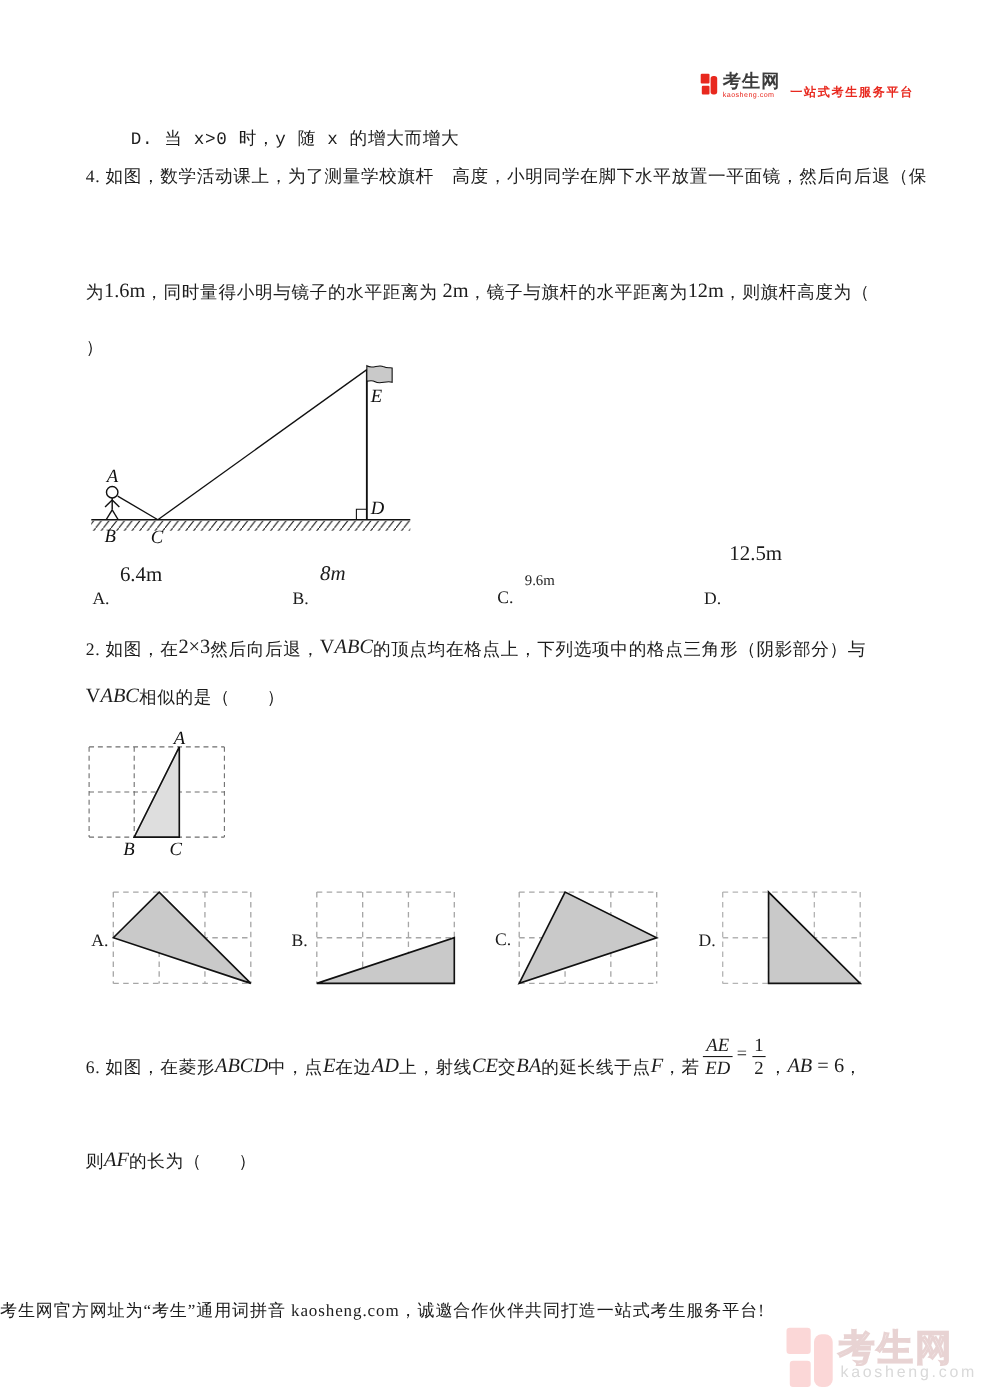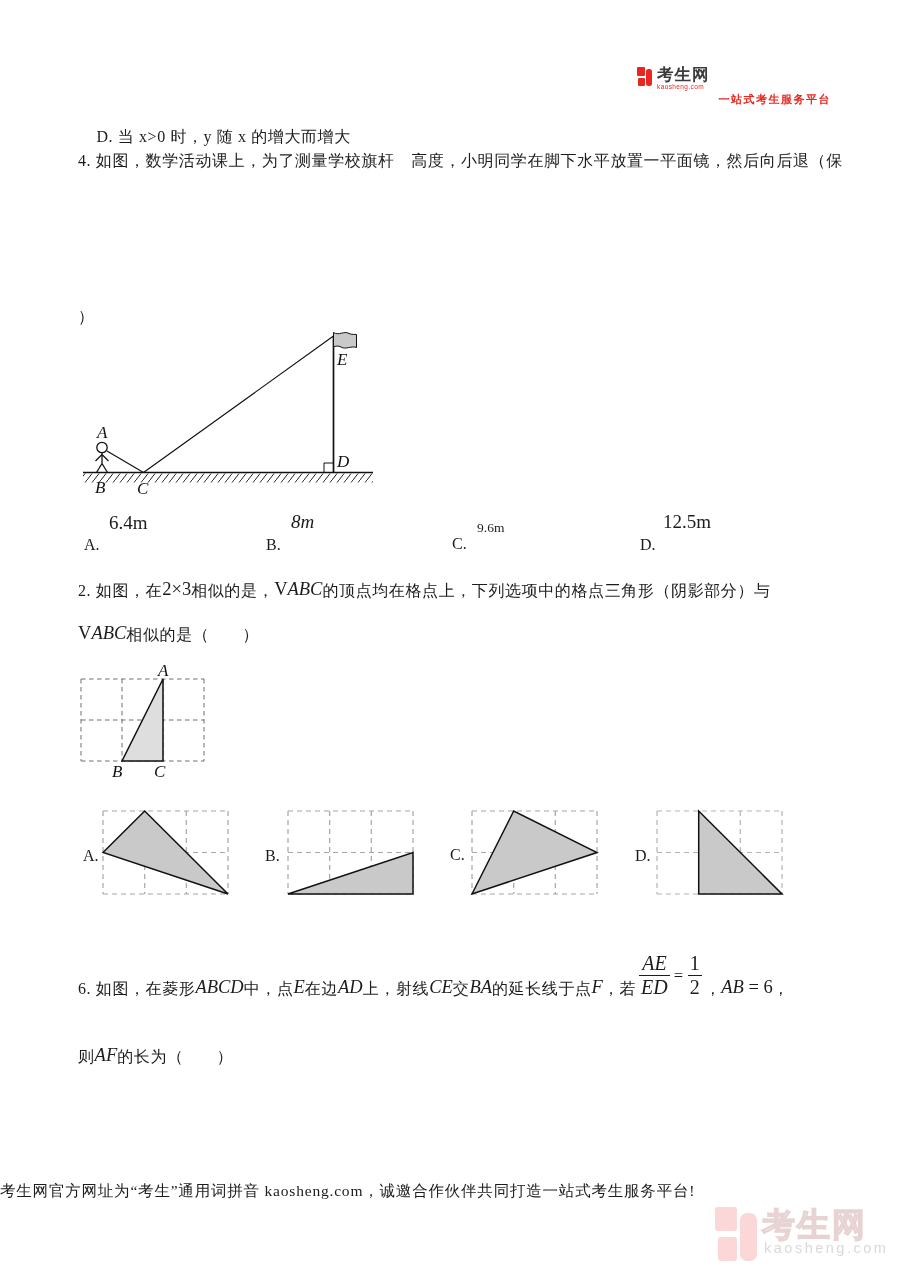--- a/index.html
+++ b/index.html
@@ -5,32 +5,32 @@
   html,body{margin:0;padding:0;background:#888;}
   .page{position:relative;width:900px;height:1273px;background:#ffffff;overflow:hidden;
         font-family:"Liberation Serif","DejaVu Serif",serif;color:#1c1c1c;}
   .tline{position:absolute;font-size:16px;letter-spacing:0.6px;white-space:pre;line-height:22px;}
   .math{font-size:18.5px;letter-spacing:0;vertical-align:1px;}
   .it{font-style:italic;}
   .optletter{position:absolute;font-size:16px;}
   .optval{position:absolute;font-size:19px;letter-spacing:0;}
   .optval.small{font-size:13.5px;text-align:center;}
   
-  .frac{display:inline-block;text-align:center;line-height:1.15;font-size:20px;margin:12px 3px;letter-spacing:0;font-family:Liberation Serif, serif;}
+  .frac{display:inline-block;text-align:center;line-height:1.15;font-size:17px;margin:0 3px;letter-spacing:0;font-family:Liberation Serif, serif;}
   .frac .num{display:block;border-bottom:1.2px solid #1c1c1c;padding:0 2px;}
   .frac .den{display:block;padding:0 2px;}
   .frac-eq{display:inline-block;vertical-align:13px;font-size:16.5px;margin:0 1px;}
   
   .logo{position:absolute;left:637px;top:66px;display:flex;align-items:flex-start;font-family:"Liberation Sans",sans-serif;}
   .logo-icon{position:relative;width:16px;height:22px;flex:0 0 auto;}
   .logo-icon i{position:absolute;display:block;}
   .logo-col{margin-left:4px;display:flex;flex-direction:column;}
   .logo-name{font-size:16.5px;font-weight:bold;color:#3c3c3c;letter-spacing:1px;line-height:17px;}
   .logo-domain{font-size:6.5px;letter-spacing:0.4px;line-height:7px;}
-  .logo-tagline{margin-left:9px;margin-top:26px;font-size:11px;font-weight:bold;letter-spacing:1.5px;}
+  .logo-tagline{margin-left:9px;margin-top:10px;font-size:11px;font-weight:bold;letter-spacing:1.5px;}
   
   svg text{font-family:"Liberation Serif","DejaVu Serif",serif;font-style:italic;font-size:17px;fill:#111;}
   .fig{position:absolute;}
   
   .footer{position:absolute;left:0;top:1181px;width:100%;text-align:left;font-size:15.5px;letter-spacing:0.8px;}
   .wm{position:absolute;left:700px;top:1203px;width:200px;height:70px;font-family:"Liberation Sans",sans-serif;}
   .wm i{position:absolute;display:block;background:#fbd7d7;}
   .wm-name{position:absolute;left:62px;top:0px;font-size:33px;font-weight:bold;letter-spacing:2px;
            color:#ffffff;-webkit-text-stroke:1.3px #e8d3d3;}
   .wm-domain{position:absolute;left:64px;top:37px;font-size:14.5px;letter-spacing:2.5px;color:#d9d9d9;}
@@ -46,25 +46,26 @@
       <i style="left:1px;top:12px;width:6.5px;height:8px;background:#e8281e;border-radius:1px;"></i>
       <i style="left:9px;top:3px;width:6px;height:16.5px;background:#e8281e;border-radius:2.5px;"></i>
     </div>
     <div class="logo-col">
       <span class="logo-name">考生网</span>
       <span class="logo-domain" style="color:#e8281e;">kaosheng.com</span>
     </div>
     <span class="logo-tagline" style="color:#e8281e;">一站式考生服务平台</span>
   </div>
 
-  <div class="tline" style="left:78px;top:104px;">
+  <div class="tline" style="left:78px;top:94px;font-family:Liberation Mono, monospace;">
     <span>D. 当 x&gt;0 时，y 随 x 的增大而增大</span>
   </div>
 
   <div class="tline" style="left:78px;top:150px;">4. 如图，数学活动课上，为了测量学校旗杆　高度，小明同学在脚下水平放置一平面镜，然后向后退（保</div>
+  <div class="tline" style="left:78px;top:254px;"><span>为</span><span class="math">1.6m</span><span>，同时量得小明与镜子的水平距离为 </span><span class="math">2m</span><span>，镜子与旗杆的水平距离为</span><span class="math">12m</span><span>，则旗杆高度为（</span></div>
   <div class="tline" style="left:78px;top:306px;">）</div>
 
   <svg class="fig" style="left:80px;top:327px;" width="300" height="178">
     <defs>
       <pattern id="hatch" width="7" height="9" patternUnits="userSpaceOnUse">
         <line x1="7" y1="0" x2="0" y2="9" stroke="#222" stroke-width="1"></line>
       </pattern>
     </defs>
 
     <line x1="3" y1="145.5" x2="293" y2="145.5" stroke="#111" stroke-width="1.4"></line>
@@ -93,23 +94,23 @@
     <text x="257" y="38">E</text>
   </svg>
 
   <span class="optletter" style="left:84px;top:536px;">A.</span>
   <span class="optval" style="left:109px;top:512px;">6.4m</span>
   <span class="optletter" style="left:266px;top:536px;">B.</span>
   <span class="optval" style="left:291px;top:511px;font-style:italic;">8m</span>
   <span class="optletter" style="left:452px;top:535px;">C.</span>
   <span class="optval small" style="left:477px;top:520px;">9.6m</span>
   <span class="optletter" style="left:640px;top:536px;">D.</span>
-  <span class="optval" style="left:663px;top:511px;">12.5m</span>
+  <span class="optval" style="left:663px;top:493px;">12.5m</span>
 
-  <div class="tline" style="left:78px;top:578px;"><span>2. 如图，在</span><span class="math">2×3</span><span>相似的是，</span><span class="math">V</span><span class="math it">ABC</span><span>的顶点均在格点上，下列选项中的格点三角形（阴影部分）与</span></div>
+  <div class="tline" style="left:78px;top:578px;"><span>2. 如图，在</span><span class="math">2×3</span><span>然后向后退，</span><span class="math">V</span><span class="math it">ABC</span><span>的顶点均在格点上，下列选项中的格点三角形（阴影部分）与</span></div>
   <div class="tline" style="left:78px;top:622px;"><span class="math">V</span><span class="math it">ABC</span><span>相似的是（　　）</span></div>
 
   <svg class="fig" style="left:75px;top:660px;" width="140" height="125">
     <path d="M6,19V101 M47,19V101 M88,19V101 M129,19V101 M6,19H129 M6,60H129 M6,101H129" fill="none" stroke="#6e6e6e" stroke-width="1" stroke-dasharray="4.5,3.5"></path>
     <polygon points="88,19 47,101 88,101" fill="#dedede" stroke="#111" stroke-width="1.5"></polygon>
     <text x="83" y="16">A</text>
     <text x="37" y="117">B</text>
     <text x="79" y="117">C</text>
   </svg>
 

